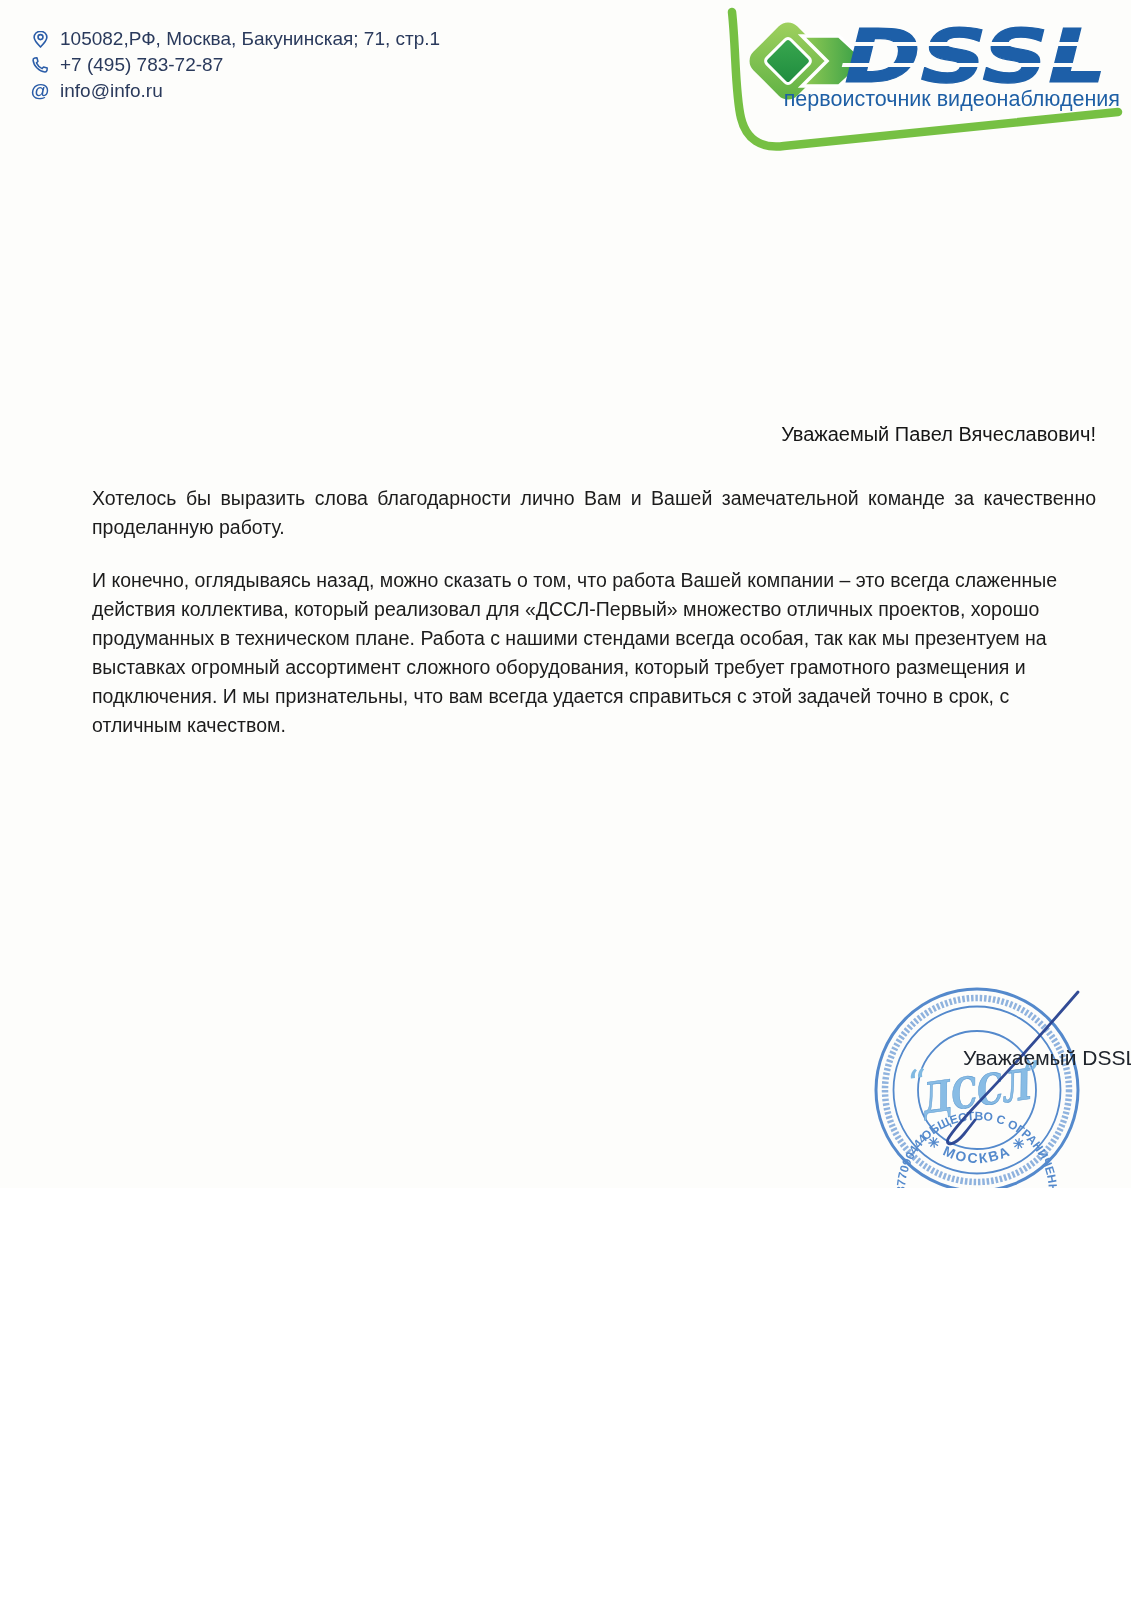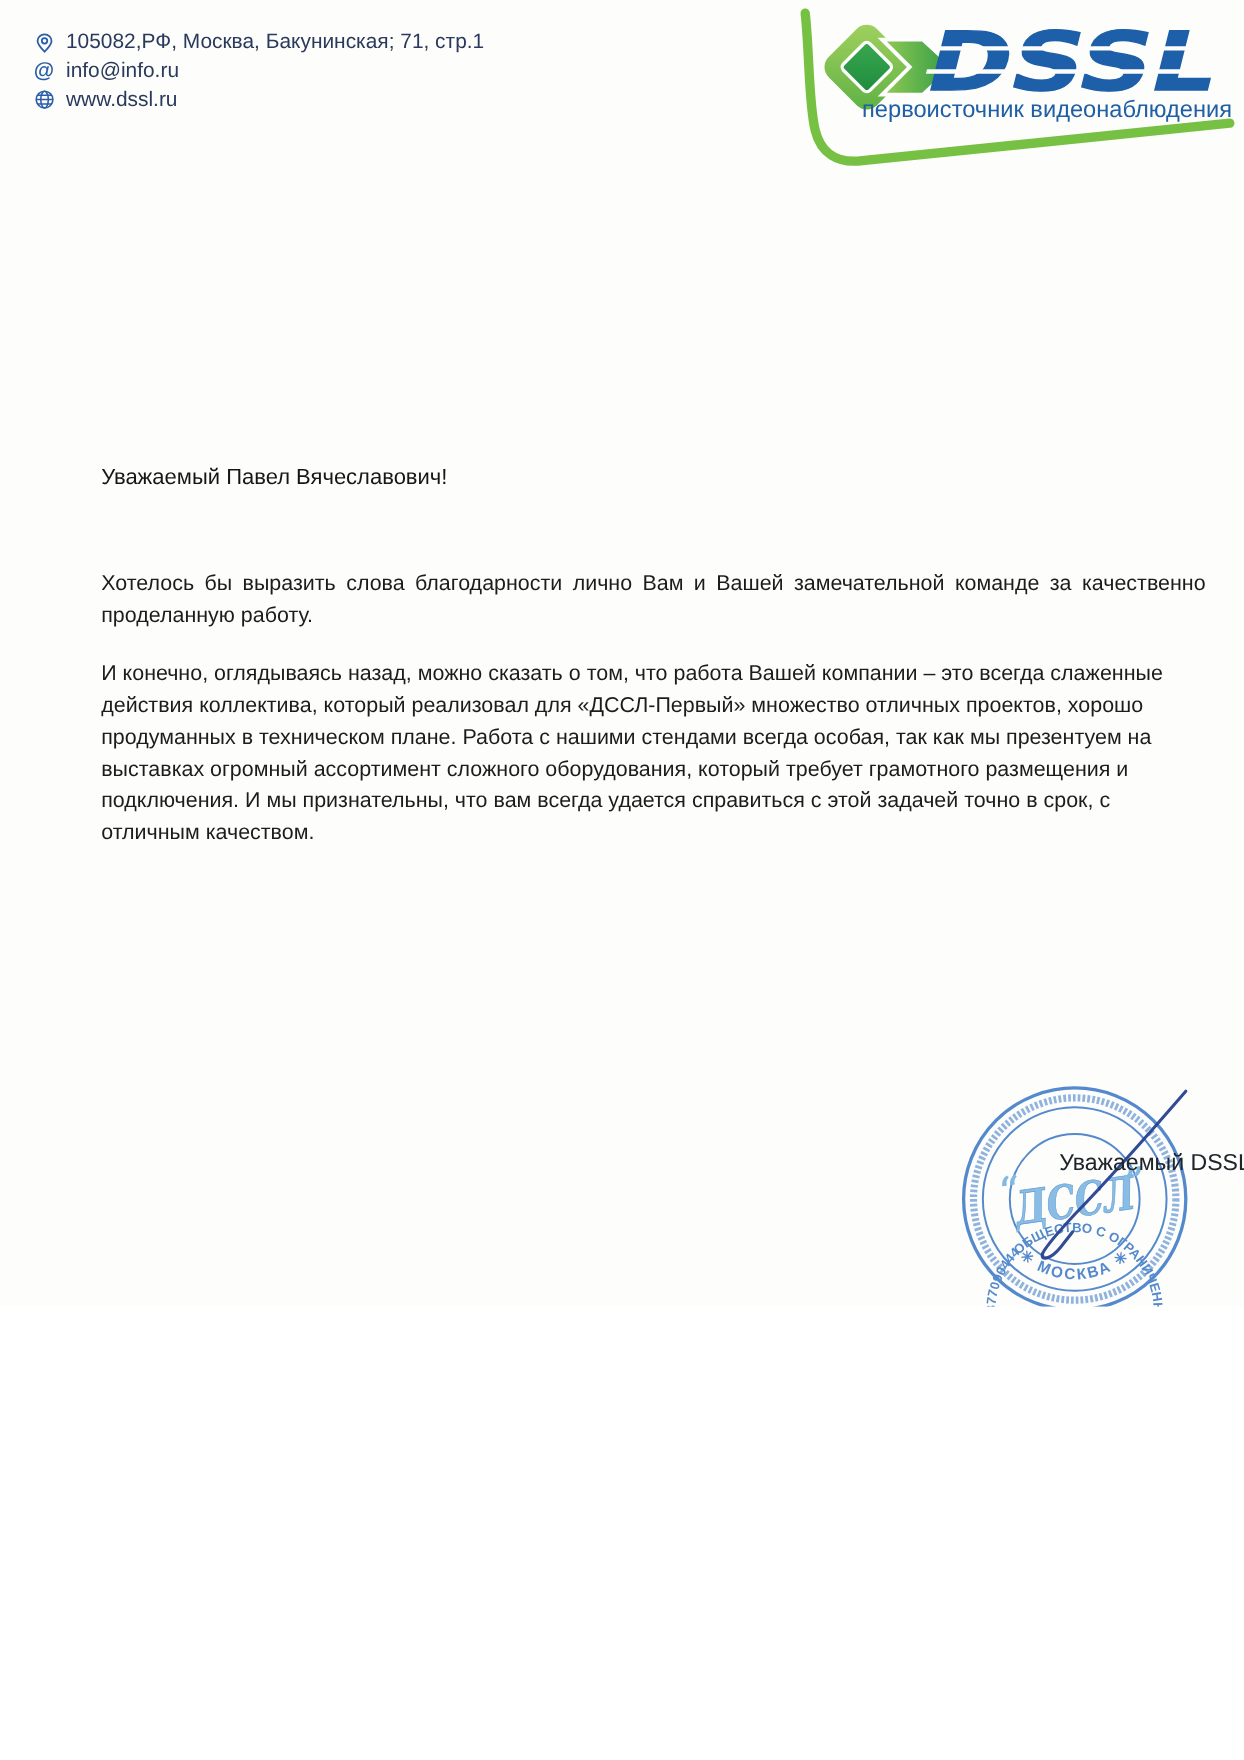--- a/index.html
+++ b/index.html
@@ -21,24 +21,24 @@
     height:25px;font-size:19px;color:#2a3a5c;
   }
   .contact-row .cicon{width:20px;height:20px;display:flex;align-items:center;justify-content:center;color:#2b5da8;}
   .contact-row .cicon svg{display:block;}
   .at-glyph{font-size:19px;font-weight:700;color:#2b5da8;line-height:20px;}
   
   .logo-svg{position:absolute;left:690px;top:0;}
   
   .greeting{
     position:absolute;left:92px;right:35px;top:423px;
-    text-align:left;font-size:20px;color:#161616;
+    text-align:right;font-size:20px;color:#161616;
   }
   .letter-body{
-    position:absolute;left:92px;right:35px;top:516px;
+    position:absolute;left:92px;right:35px;top:484px;
     font-size:19.5px;line-height:29px;text-align:justify;color:#1c1c1c;
   }
   .letter-body p{margin:0 0 24px 0;}
   .letter-body p:last-child{text-align:left;}
   
   .stamp-svg{position:absolute;left:855px;top:968px;}
   .company-label{
     position:absolute;top:1046px;left:963px;
     font-size:21px;color:#20252c;z-index:3;white-space:nowrap;
   }
@@ -70,33 +70,31 @@
       <span class="cicon">
         <svg width="19" height="20" viewBox="0 0 20 20" fill="none" stroke="#2b5da8" stroke-width="1.7">
           <path d="M10 1.8 C6.2 1.8 3.3 4.7 3.3 8.2 C3.3 11.2 8.2 16.6 10 18.4 C11.8 16.6 16.7 11.2 16.7 8.2 C16.7 4.7 13.8 1.8 10 1.8 Z"></path>
           <circle cx="10" cy="8" r="2.6"></circle>
         </svg>
       </span>
       <span>105082,РФ, Москва, Бакунинская; 71, стр.1</span>
     </div>
     <div class="contact-row">
       <span class="cicon">
+        <svg width="18" height="18" viewBox="0 0 20 20" fill="none" stroke="#2b5da8" stroke-width="1.7" stroke-linejoin="round">
+          <path d="M4.2 2.2 C3 2.5 2.2 3.4 2.3 4.6 C2.8 10.8 9.2 17.2 15.4 17.7 C16.6 17.8 17.5 17 17.8 15.8 L18 13.4 L13.9 12.3 L12.4 14 C10.2 13 7 9.8 6 7.6 L7.7 6.1 L6.6 2 Z"></path>
+        </svg>
+      </span>
+      <span>+7 (495) 783-72-87</span>
+    </div>
+    <div class="contact-row">
+      <span class="cicon">
           <span class="at-glyph">@</span>
         </span>
       <span>info@info.ru</span>
-    </div>
-    <div class="contact-row">
-      <span class="cicon">
-        <svg width="19" height="19" viewBox="0 0 20 20" fill="none" stroke="#2b5da8" stroke-width="1.5">
-          <circle cx="10" cy="10" r="8"></circle>
-          <ellipse cx="10" cy="10" rx="3.6" ry="8"></ellipse>
-          <path d="M2 10 H18 M3.2 5.8 H16.8 M3.2 14.2 H16.8"></path>
-        </svg>
-      </span>
-      <span>www.dssl.ru</span>
     </div>
   </div>
 
   <svg class="logo-svg" width="441" height="160" viewBox="0 0 441 160">
     <defs>
       <linearGradient id="gOuter" x1="0" y1="0" x2="1" y2="1">
         <stop offset="0" stop-color="#a3d25f"></stop>
           <stop offset="1" stop-color="#5cb043"></stop>
       </linearGradient>
       <linearGradient id="gInner" x1="0" y1="0" x2="1" y2="1">

